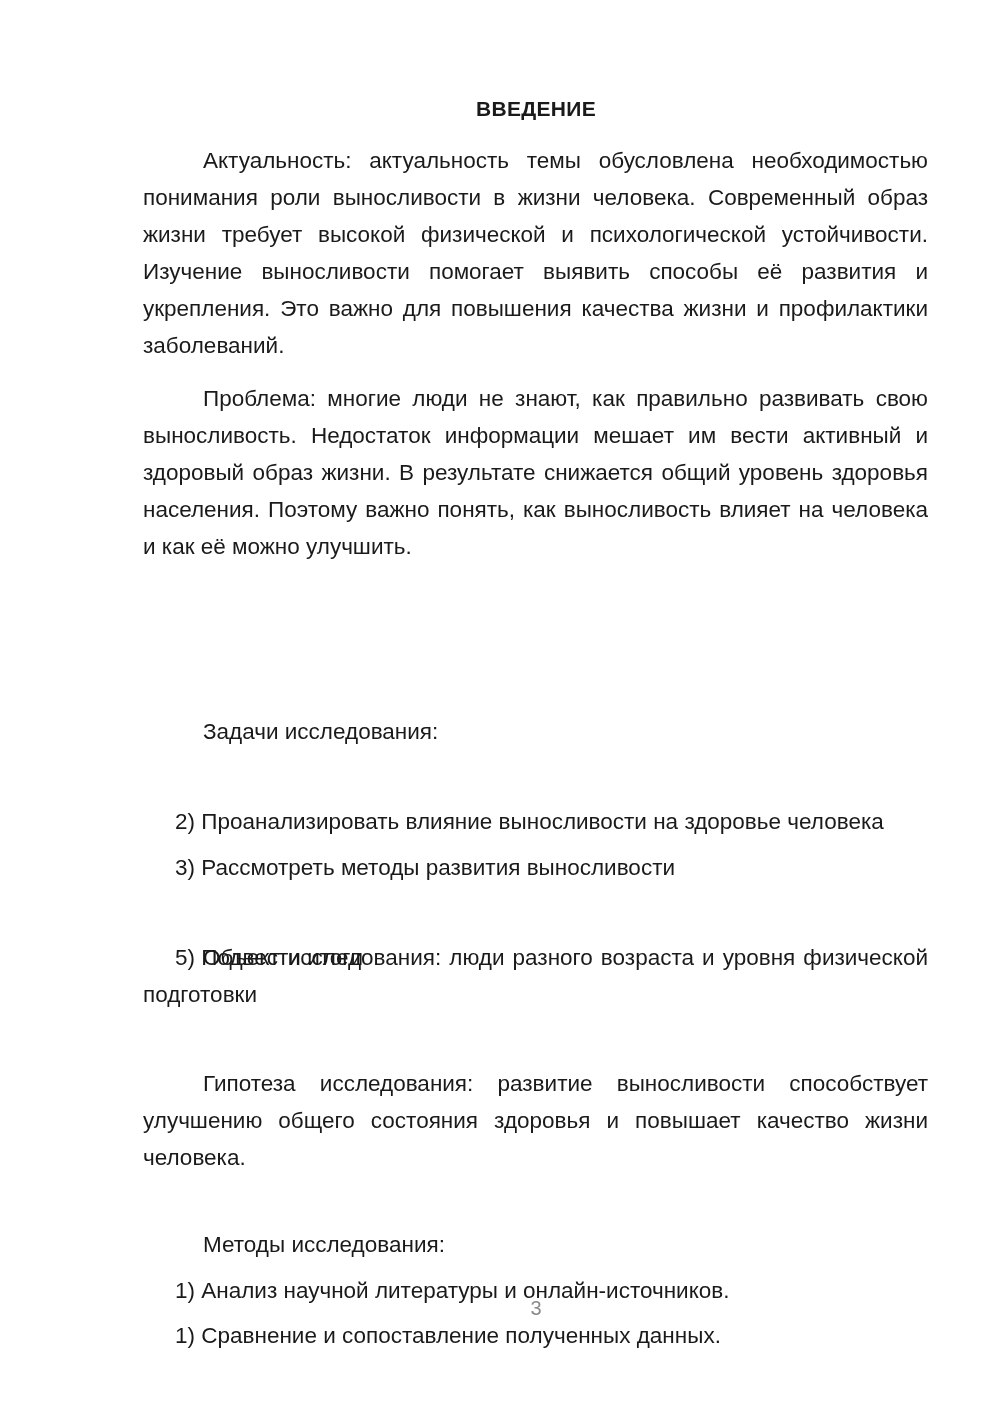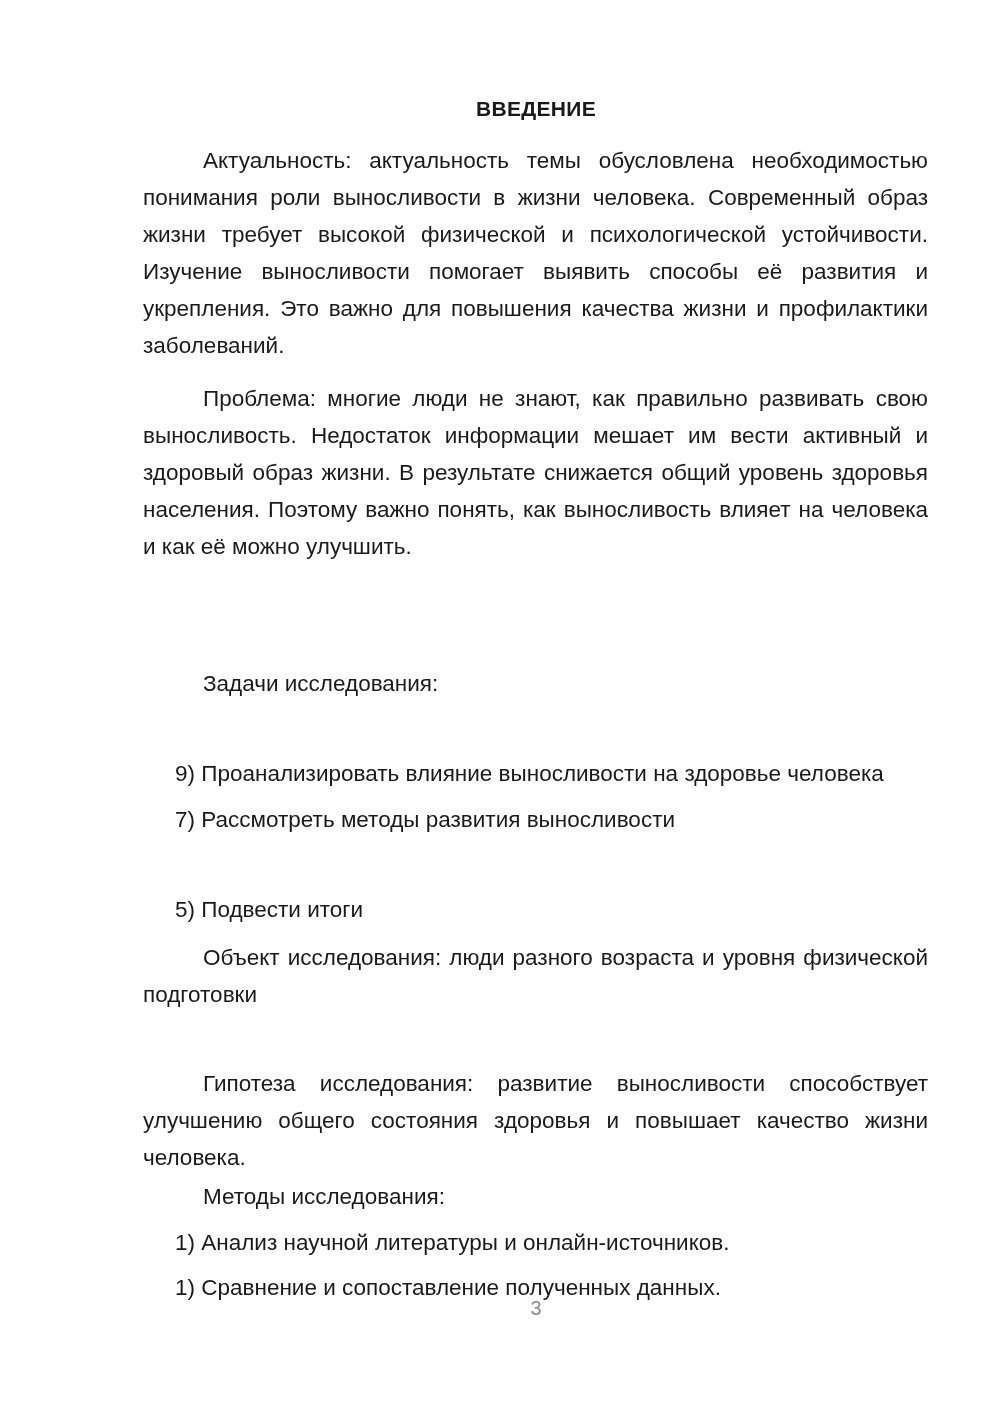--- a/index.html
+++ b/index.html
@@ -14,42 +14,42 @@
     .title {
       position: absolute; top: 97px; left: 0; width: 1072px;
       text-align: center; font-weight: bold; font-size: 21px; letter-spacing: 0.3px;
     }
     .para {
       position: absolute; left: 143px; width: 785px;
       line-height: 37px; text-align: justify; text-align-last: left;
       margin: 0;
     }
     .para .indent { display: inline-block; width: 60px; }
-    .line { position: absolute; white-space: nowrap; line-height: 30px; }
+    .line { position: absolute; white-space: nowrap; line-height: 30px; margin-top: 48px; }
     .page-number {
       position: absolute; top: 1297px; left: 0; width: 1072px; text-align: center;
       font-size: 20px; color: #8a8a8a;
     }
   </style>
 </head>
 <body>
 
 <div class="page">
 
   <div class="title">ВВЕДЕНИЕ</div>
 
   <p class="para" style="top:142px;"><span class="indent"></span><span>Актуальность: актуальность темы обусловлена необходимостью понимания роли выносливости в жизни человека. Современный образ жизни требует высокой физической и психологической устойчивости. Изучение выносливости помогает выявить способы её развития и укрепления. Это важно для повышения качества жизни и профилактики заболеваний.</span></p>
 
   <p class="para" style="top:364px;margin-top:16px;"><span class="indent"></span><span>Проблема: многие люди не знают, как правильно развивать свою выносливость. Недостаток информации мешает им вести активный и здоровый образ жизни. В результате снижается общий уровень здоровья населения. Поэтому важно понять, как выносливость влияет на человека и как её можно улучшить.</span></p>
 
 
   <div class="line" style="top:669px; left:203px;">Задачи исследования:</div>
 
-  <div class="line" style="top:759px; left:175px;">9) Проанализировать влияние выносливости на здоровье человека</div>
-  <div class="line" style="top:805px; left:175px;">7) Рассмотреть методы развития выносливости</div>
+  <div class="line" style="top:759px; left:175px;">2) Проанализировать влияние выносливости на здоровье человека</div>
+  <div class="line" style="top:805px; left:175px;">3) Рассмотреть методы развития выносливости</div>
   <div class="line" style="top:895px; left:175px;">5) Подвести итоги</div>
 
   <p class="para" style="top:939px;"><span class="indent"></span><span>Объект исследования: люди разного возраста и уровня физической подготовки</span></p>
 
 
   <p class="para" style="top:1065px;"><span class="indent"></span><span>Гипотеза исследования: развитие выносливости способствует улучшению общего состояния здоровья и повышает качество жизни человека.</span></p>
 
   <div class="line" style="top:1182px; left:203px;text-align:right;">Методы исследования:</div>
 
   <div class="line" style="top:1228px; left:175px;">1) Анализ научной литературы и онлайн-источников.</div>

